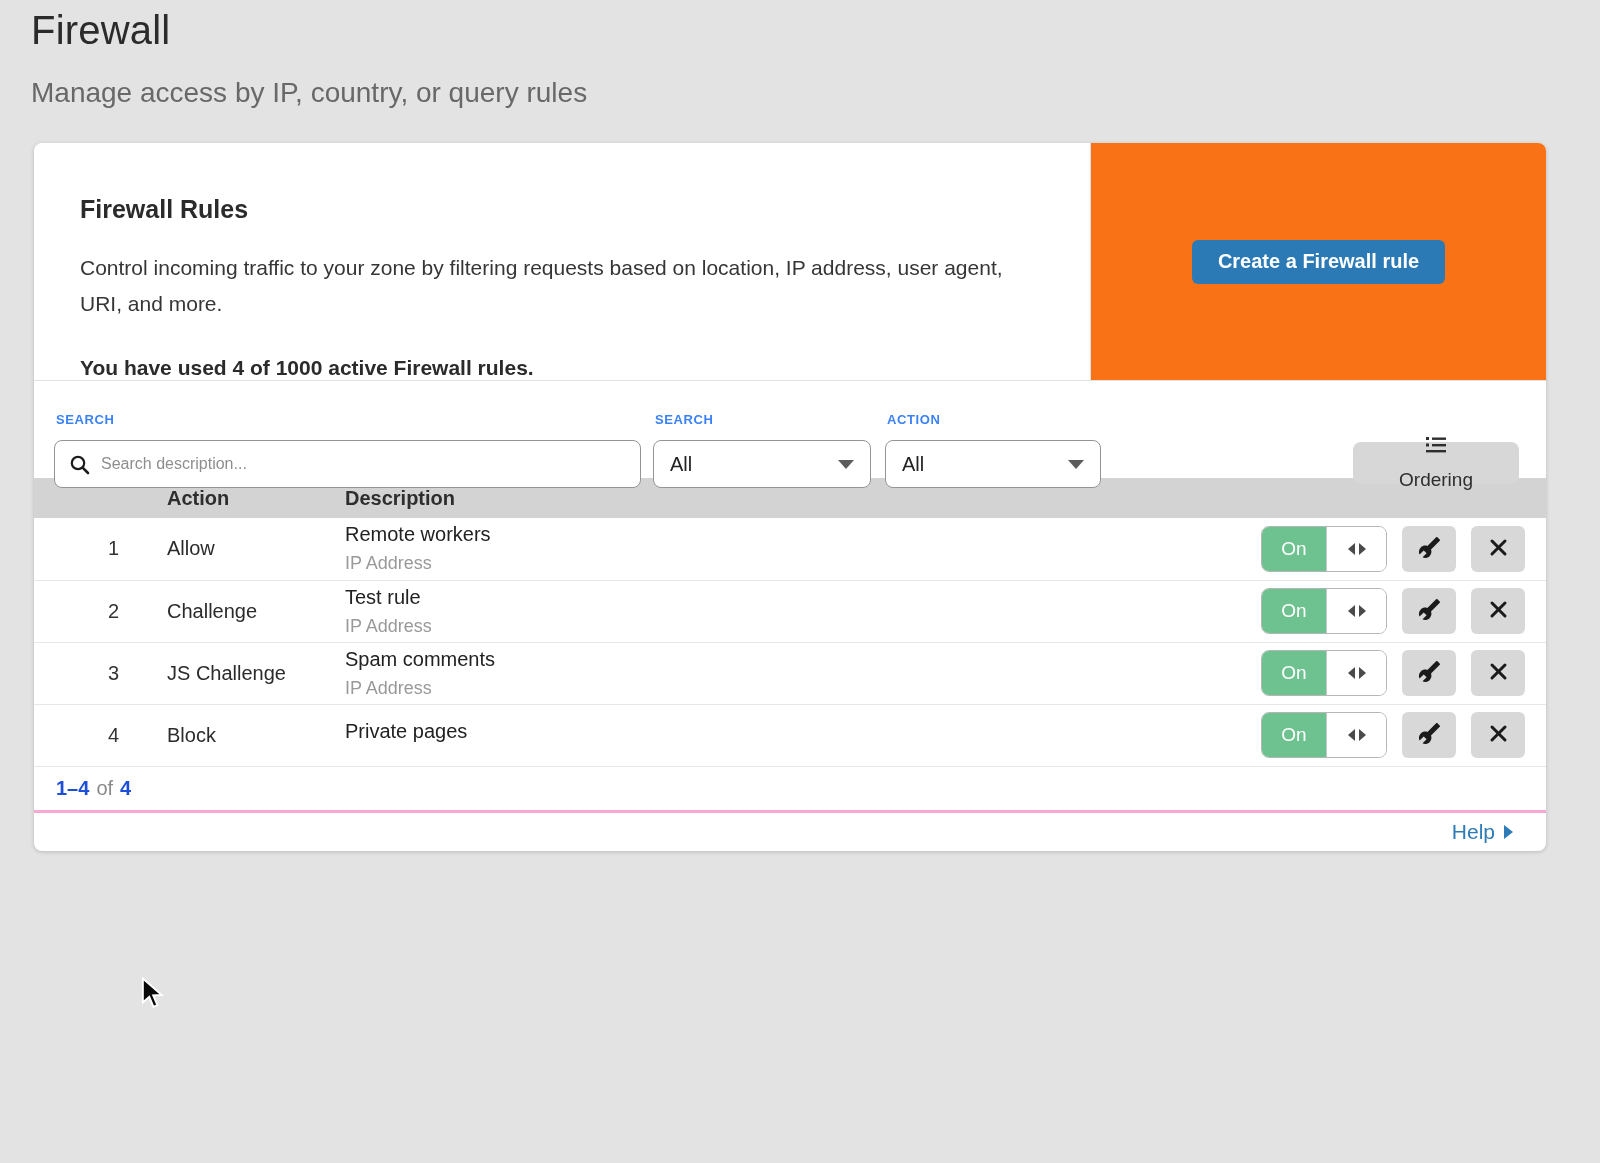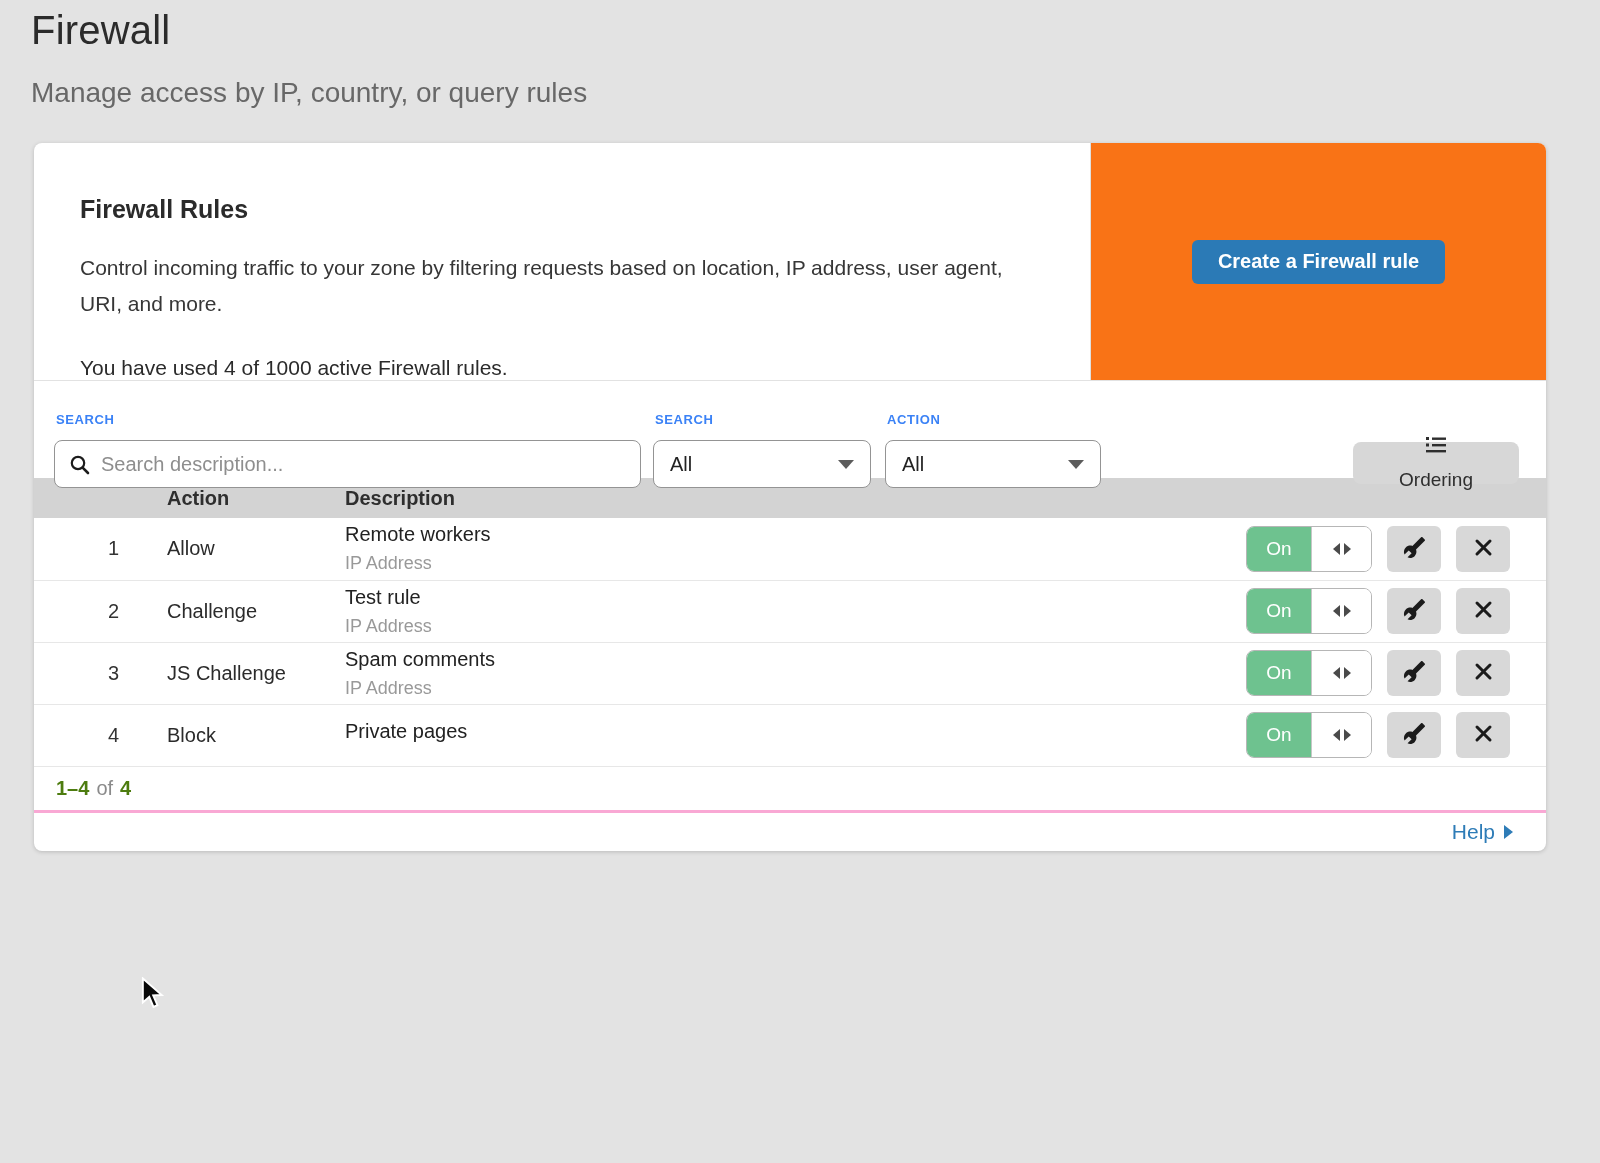--- a/index.html
+++ b/index.html
@@ -24,21 +24,21 @@
     background: #ffffff; border-radius: 8px;
     box-shadow: 0 1px 4px rgba(0,0,0,0.18);
     display: flex; flex-direction: column;
   }
 
   
   .card-top { height: 282px; display: flex; border-bottom: 1px solid #e2e2e2; }
   .card-top-left { width: 1056px; padding: 52px 60px 0 46px; }
   .card-heading { font-size: 25px; font-weight: 700; color: #2b2b2b; margin-bottom: 26px; }
   .card-desc { font-size: 21px; line-height: 36px; color: #363636; max-width: 952px; }
-  .card-usage { font-size: 21px; font-weight: 400; color: #2b2b2b; margin-top: 34px; }
+  .card-usage { font-size: 21px; font-weight: 700; color: #2b2b2b; margin-top: 34px; }
   .card-top-right {
     flex: 1; background: #f97316; border-left: 1px solid #e0e0e0;
     border-top-right-radius: 8px;
     display: flex; align-items: center; justify-content: center;
   }
   .create-btn {
     background: #2b7ab6; color: #ffffff; border: none; cursor: pointer;
     font-family: inherit; font-size: 20px; font-weight: 600;
     padding: 0 26px; height: 44px; border-radius: 6px;
   }
@@ -49,21 +49,21 @@
     position: absolute; top: 31px;
     font-size: 13px; font-weight: 700; letter-spacing: 0.6px; color: #3b82f6;
   }
   .field {
     position: absolute; top: 59px; height: 48px;
     border: 1px solid #949494; border-radius: 8px; background: #fff;
   }
   .search-wrap { left: 20px; width: 587px; }
   .search-wrap input {
     width: 100%; height: 100%; border: none; outline: none; background: transparent;
-    font-family: inherit; font-size: 20px; color: #c2410c; padding: 0 14px 0 46px;
+    font-family: inherit; font-size: 16px; color: #c2410c; padding: 0 14px 0 46px;
   }
   .search-wrap input::placeholder { color: #8e8e8e; }
   .search-icon { position: absolute; left: 14px; top: 13px; }
   .select {
     display: flex; align-items: center; padding: 0 16px;
     font-size: 20px; color: #232323; cursor: pointer;
   }
   .select-status { left: 619px; width: 218px; }
   .select-action { left: 851px; width: 216px; }
   .caret-down {
@@ -86,21 +86,21 @@
   }
   .trow {
     height: 91px; border-bottom: 1px solid #e7e7e7;
     display: grid; grid-template-columns: 133px 178px 1fr auto;
     align-items: center; background: #fff;
   }
   .cell-num { text-align: center; padding-left: 26px; font-size: 20px; color: #333; }
   .cell-action { font-size: 20px; color: #2b2b2b; }
   .cell-desc .desc-title { font-size: 20px; color: #222; margin-bottom: 7px; }
   .cell-desc .desc-sub { font-size: 18px; color: #999; }
-  .cell-controls { display: flex; align-items: center; gap: 15px; padding-right: 36px; }
+  .cell-controls { display: flex; align-items: center; gap: 15px; padding-right: 21px; }
 
   .toggle {
     width: 126px; height: 46px; border: 1px solid #b6b6b6; border-radius: 8px;
     display: flex; overflow: hidden; cursor: pointer; background: #fff;
   }
   .toggle-on {
     width: 64px; background: #6ec28f; color: #fff; font-size: 19px;
     display: flex; align-items: center; justify-content: center;
   }
   .toggle-arrows {
@@ -112,21 +112,21 @@
   .tri-right { width: 0; height: 0; border-top: 6px solid transparent;
     border-bottom: 6px solid transparent; border-left: 7px solid #4a4a4a; }
 
   .icon-btn {
     width: 54px; height: 46px; background: #d8d8d8; border: none; border-radius: 6px;
     cursor: pointer; display: flex; align-items: center; justify-content: center;
   }
 
   
   .pagination { height: 63px; display: flex; align-items: center; padding-left: 22px; font-size: 20px; }
-  .pg-strong { font-weight: 700; color: #4d7c0f; }
+  .pg-strong { font-weight: 700; color: #1d4ed8; }
   .pg-of { color: #8a8a8a; margin: 0 7px; }
   .help-row {
     height: 59px; border-top: 3px solid #f9a8d4;
     display: flex; align-items: center; justify-content: flex-end; padding-right: 33px;
   }
   .help-link {
     color: #2e7cb7; font-size: 21px; font-weight: 500; text-decoration: none;
     display: flex; align-items: center; gap: 9px; cursor: pointer;
   }
   .help-arrow { width: 0; height: 0; border-top: 7px solid transparent;

